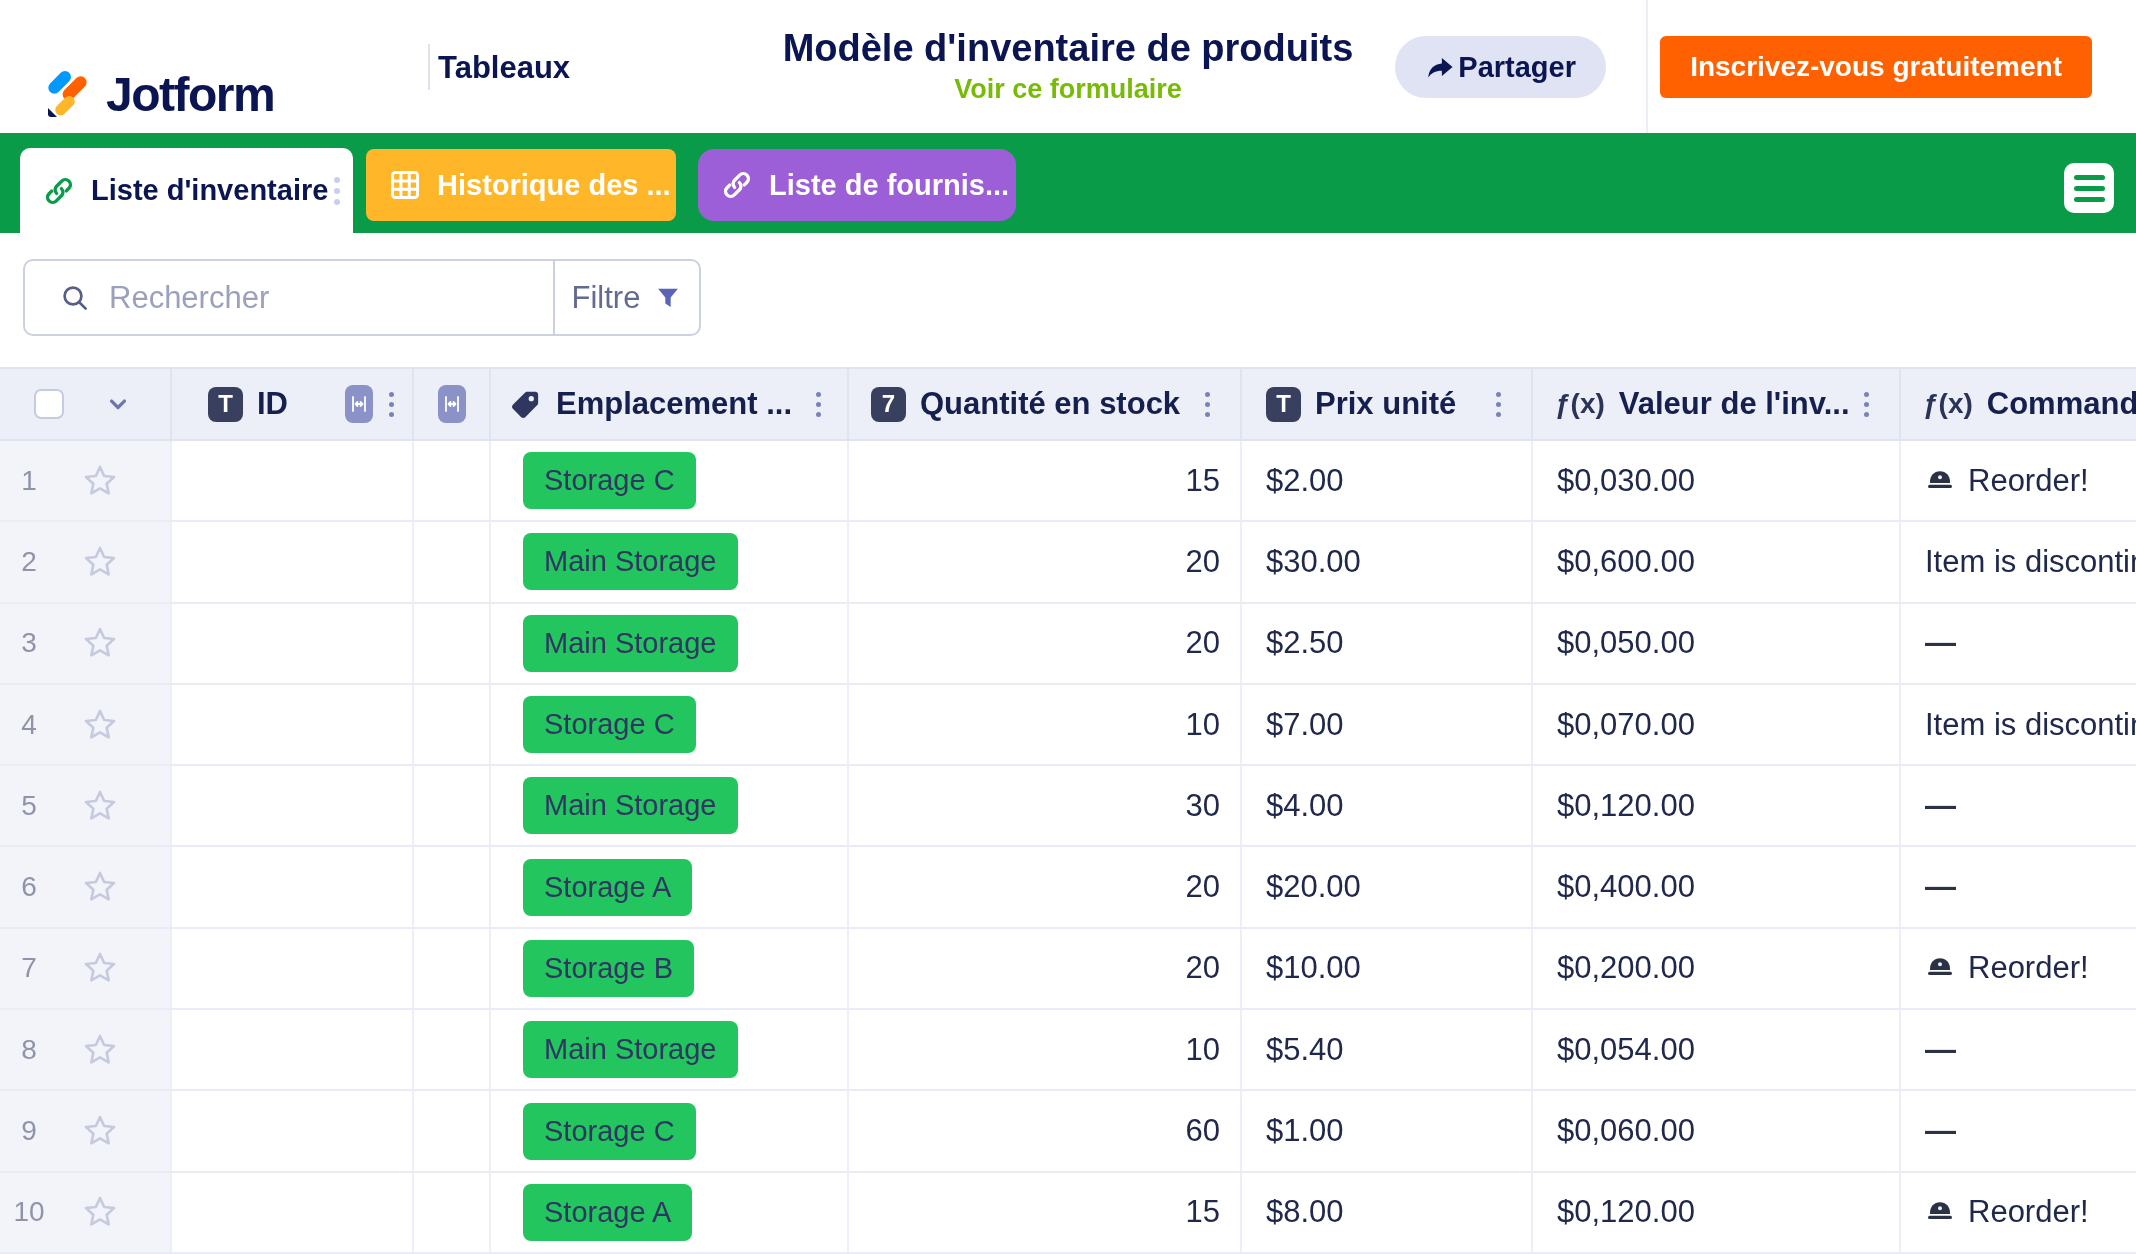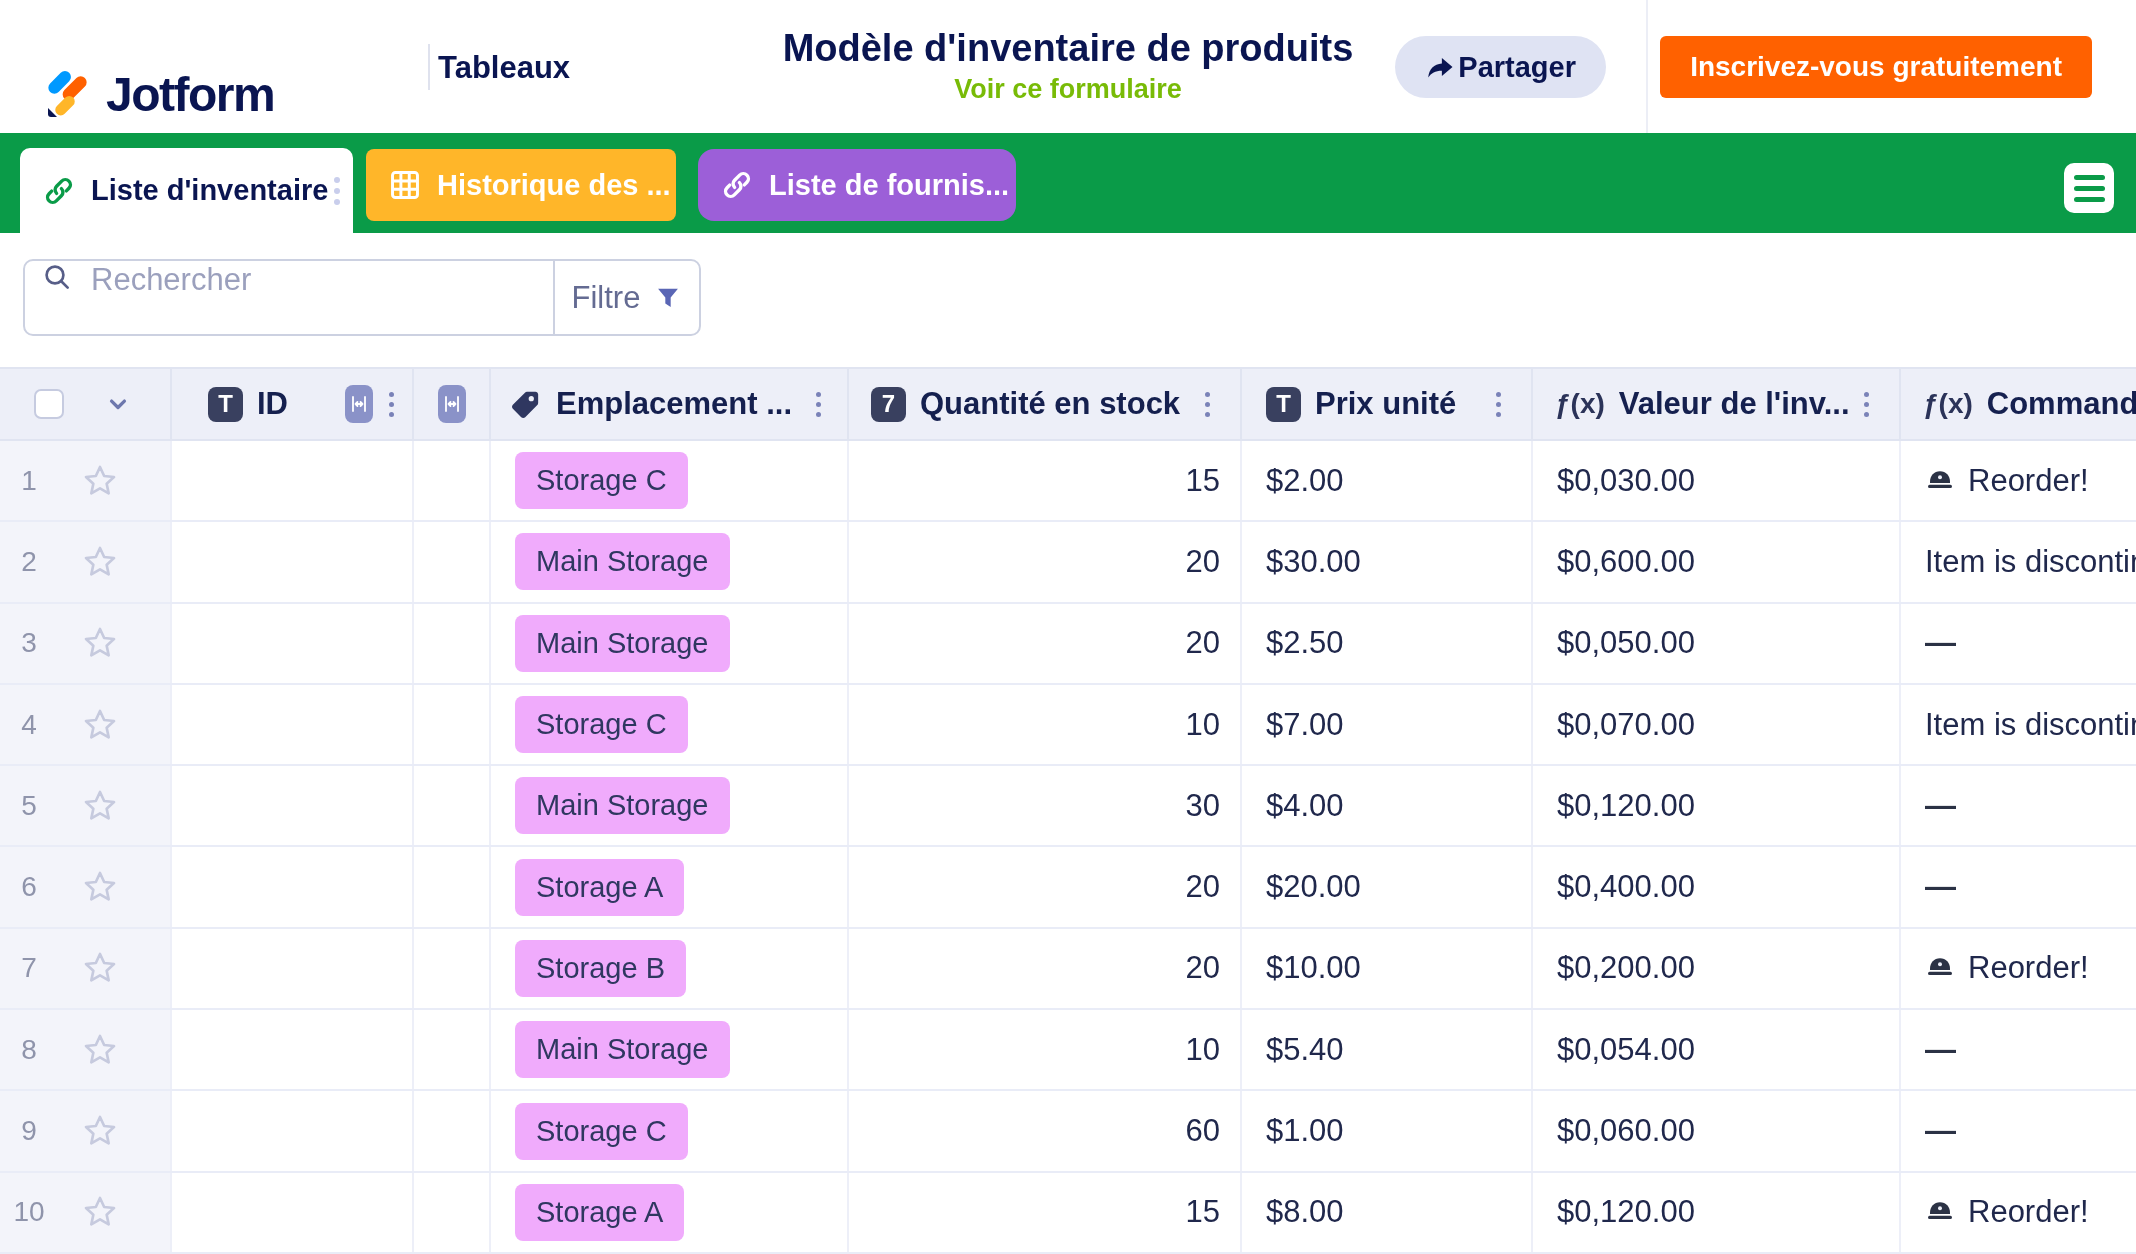--- a/index.html
+++ b/index.html
@@ -41,21 +41,21 @@
   .kebab i { width:6px; height:6px; border-radius:50%; background:#c9ceec; }
   .menu-btn { position:absolute; right:22px; top:30px; width:50px; height:50px; background:#fff;
     border:none; border-radius:10px; display:flex; flex-direction:column; gap:6px;
     align-items:center; justify-content:center; cursor:pointer; }
   .menu-btn i { width:31px; height:5px; border-radius:2.5px; background:#0a9b48; }
 
   
   .toolbar { position:relative; height:134px; background:#fff; }
   .search-wrap { position:absolute; left:23px; top:26px; width:678px; height:77px;
     border:2px solid #ccd1e1; border-radius:10px; display:flex; align-items:stretch; background:#fff; }
-  .search-field { flex:1; display:flex; align-items:flex-start; padding-left:16px; }
+  .search-field { flex:1; display:flex; align-items:center; padding-left:34px; }
   .search-field input { flex:1; border:none; outline:none; font-family:inherit;
     font-size:31px; color:#0a1551; margin-left:16px; background:transparent; min-width:0; }
   .search-field input::placeholder { color:#9ba0bd; }
   .filter-btn { width:146px; border:none; border-left:2px solid #ccd1e1; background:transparent;
     display:flex; align-items:center; justify-content:center; gap:14px;
     font-family:inherit; font-size:31px; color:#646b92; cursor:pointer; }
 
   
   .grid-row { display:grid; grid-template-columns:172px 242px 77px 358px 393px 291px 368px 1fr; }
   .thead { height:74px; background:#edeff8; border-top:2px solid #e0e4f1; border-bottom:2px solid #e0e4f1; }
@@ -70,21 +70,21 @@
   .th .kebab i { background:#7a82b8; width:5px; height:5px; }
   .fx-icon { font-size:28px; font-weight:700; color:#2b3359; font-style:normal; flex:none; }
   .tbody { }
   .tr { height:81.3px; border-bottom:2px solid #e9ecf7; background:#fff; }
   .td { display:flex; align-items:center; border-right:2px solid #edeff8; overflow:hidden;
     font-size:31px; color:#20284c; white-space:nowrap; }
   .td:last-child { border-right:none; }
   .td-rowhead { background:#f3f4fa; }
   .row-num { width:58px; text-align:center; font-size:28px; color:#8f94ab; flex:none; }
   .star-btn { margin-left:22px; cursor:pointer; }
-  .loc-pill { margin-left:24px; background:#f0abfc; border-radius:8px; padding:12px 21px;
+  .loc-pill { margin-left:32px; background:#22c55e; border-radius:8px; padding:12px 21px;
     font-size:29px; color:#2f3760; }
   .td-qty { justify-content:flex-end; padding-right:20px; }
   .td-pad { padding-left:24px; }
   .status-text { }
   .status-dash { font-weight:700; color:#2b3245; }
   .bell-icon { margin-right:13px; flex:none; }
 </style>
 </head>
 <body>
 

